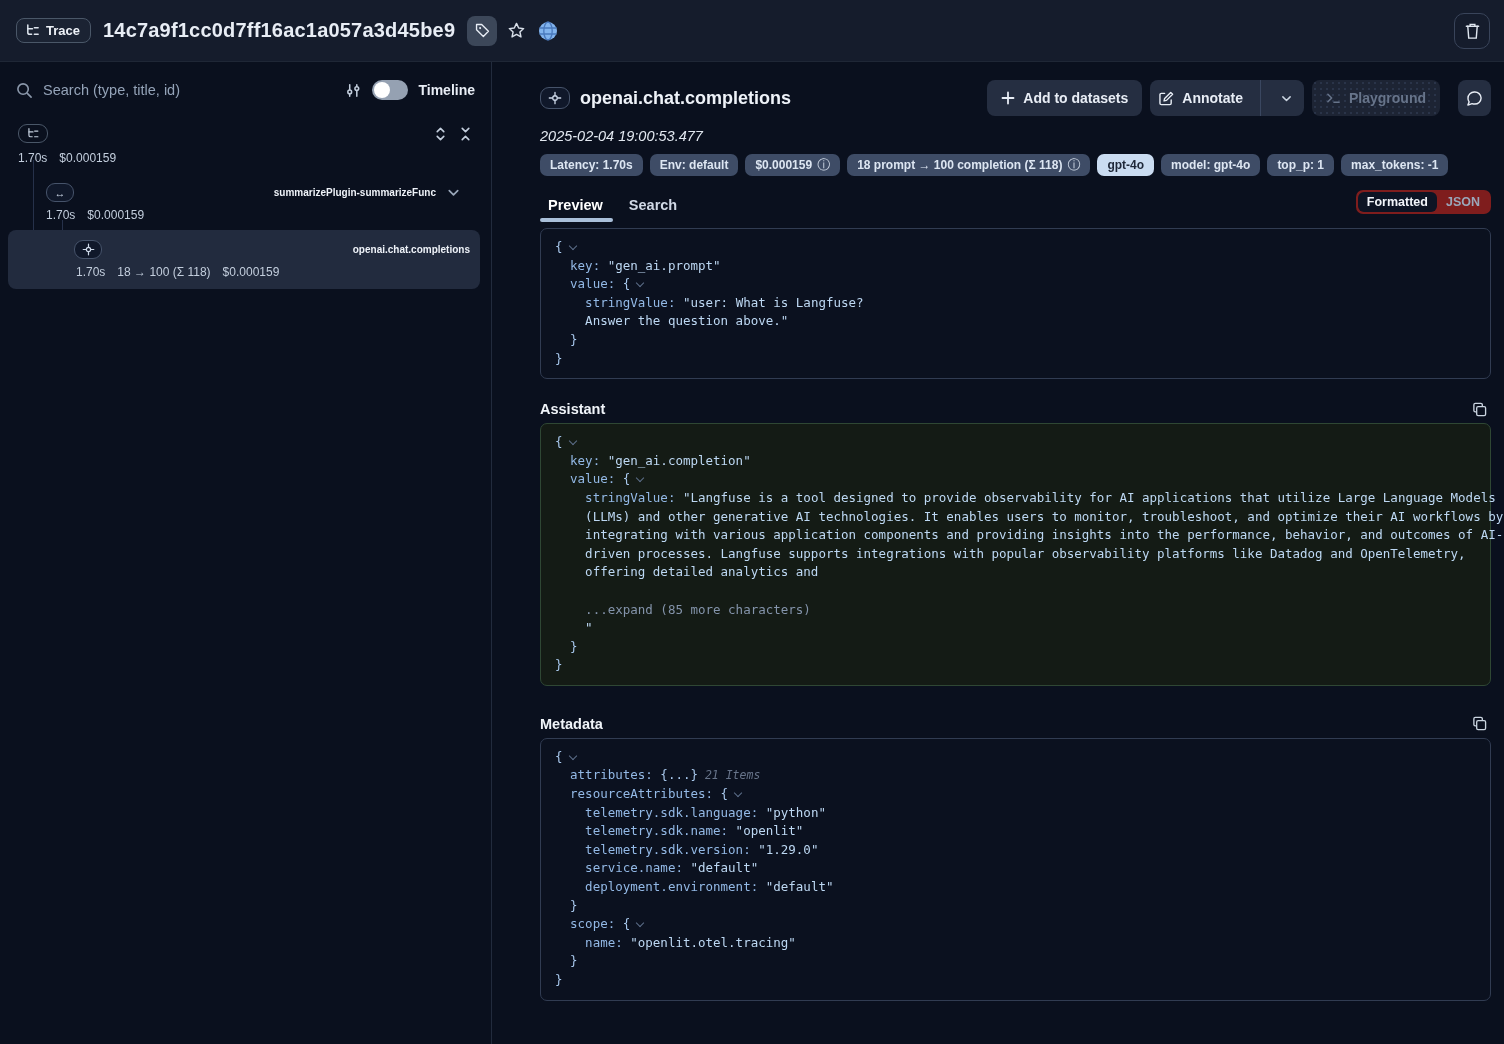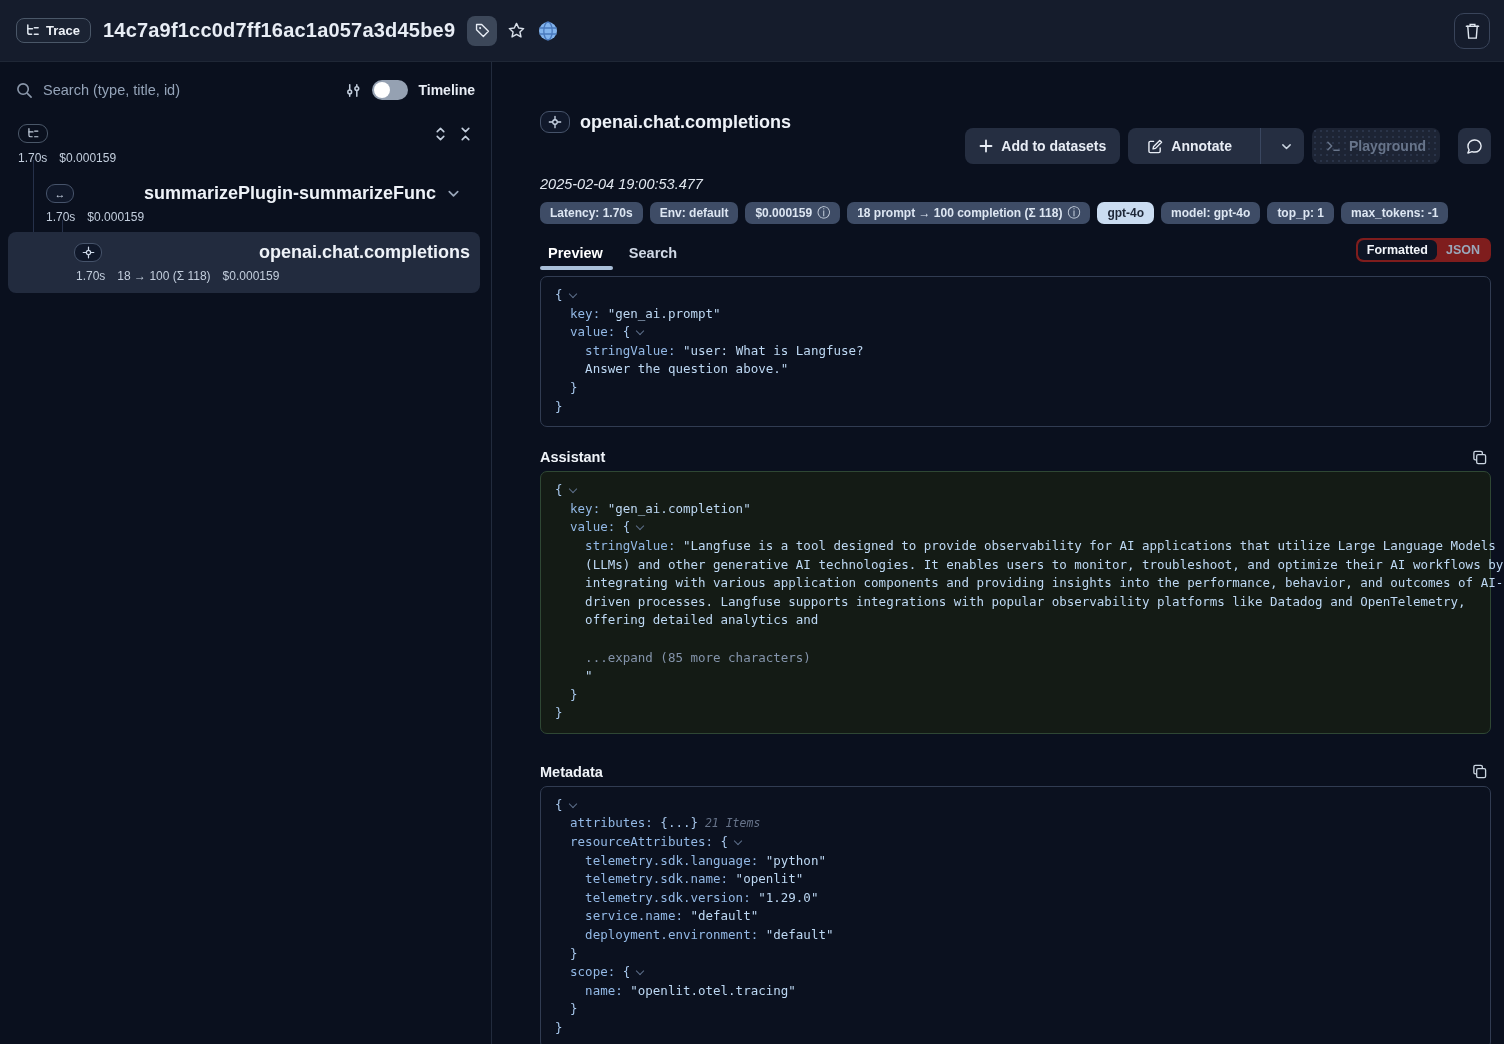--- a/index.html
+++ b/index.html
@@ -52,42 +52,42 @@
   .guide2 { position:absolute; left:46px; top:96px; width:1px; height:52px; background:#26314a; }
   .tree-root-row { display:flex; align-items:center; justify-content:space-between; padding:0 6px 0 2px; }
   .pill-icon {
     display:inline-flex; align-items:center; justify-content:center;
     min-width:30px; height:19px; border:1px solid #4a5768; border-radius:9px; background:transparent;
   }
   .fold-icons { display:flex; gap:10px; align-items:center; }
   .metrics { display:flex; gap:12px; font-size:12px; color:#c3cedd; margin-top:8px; padding-left:2px; }
   .node { margin-top:18px; padding-left:30px; position:relative; }
   .node-head { display:flex; align-items:center; gap:10px; }
-  .node-title { font-size:18px; font-weight:600; color:#eef2f8; flex:1; }
+  .node-title { font-size:10px; font-weight:600; color:#eef2f8; flex:1; }
   .node-metrics { display:flex; gap:12px; font-size:12px; color:#c3cedd; margin-top:6px; }
   .sel-row {
     margin-top:8px; margin-left:-8px; margin-right:-1px;
     background:#222b3e; border-radius:8px; padding:10px 10px 10px 66px; position:relative;
   }
   .chip-icon {
     display:inline-flex; align-items:center; justify-content:center;
     min-width:28px; height:19px; border:1px solid #46536a; border-radius:9px; background:#10182a;
     color:#cdd8e8; font-size:11px;
   }
   
   .main-header { display:flex; align-items:center; }
   .title-group { display:flex; align-items:center; gap:10px; }
   .main-title { font-size:18px; font-weight:700; color:#eef2f8; }
   .actions { margin-left:auto; display:flex; align-items:center; gap:8px; }
   .btn {
     display:flex; align-items:center; gap:8px; background:#252e41; border:none; border-radius:8px;
-    height:36px; padding:0 14px; color:#e8edf5; font-size:14px; font-weight:600; font-family:inherit; cursor:pointer;margin-top:48px;
+    height:36px; padding:0 14px; color:#e8edf5; font-size:14px; font-weight:600; font-family:inherit; cursor:pointer;
   }
   .split { padding:0; overflow:hidden; }
-  .split .left { display:flex; align-items:center; gap:8px; padding:0 20px; height:100%; }
+  .split .left { display:flex; align-items:center; gap:8px; padding:0 9px; height:100%; }
   .split .divider { width:1px; height:100%; background:#3a4760; }
   .split .right { padding:0 11px; height:100%; display:flex; align-items:center; cursor:pointer; }
   .btn.disabled {
     color:#67748a; cursor:default;
     background-color:#1d2434;
     background-image:radial-gradient(#2a3449 1px, transparent 1.2px);
     background-size:6px 6px;
   }
   .btn.icon-only { width:33px; padding:0; justify-content:center; }
   .timestamp { margin-top:12px; font-size:14.5px; font-weight:500; color:#e2e8f0;font-style:italic; }

